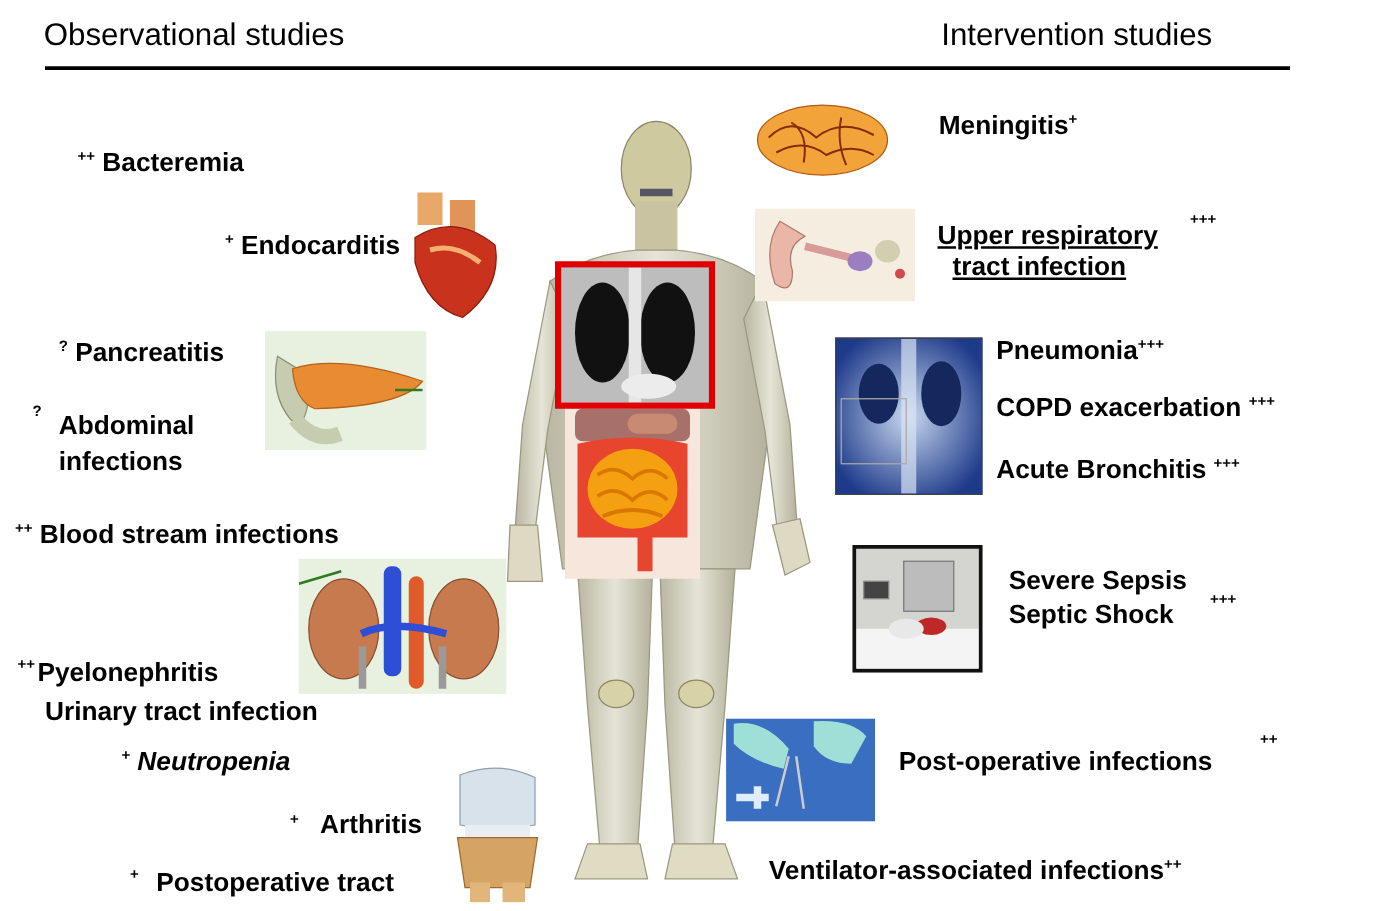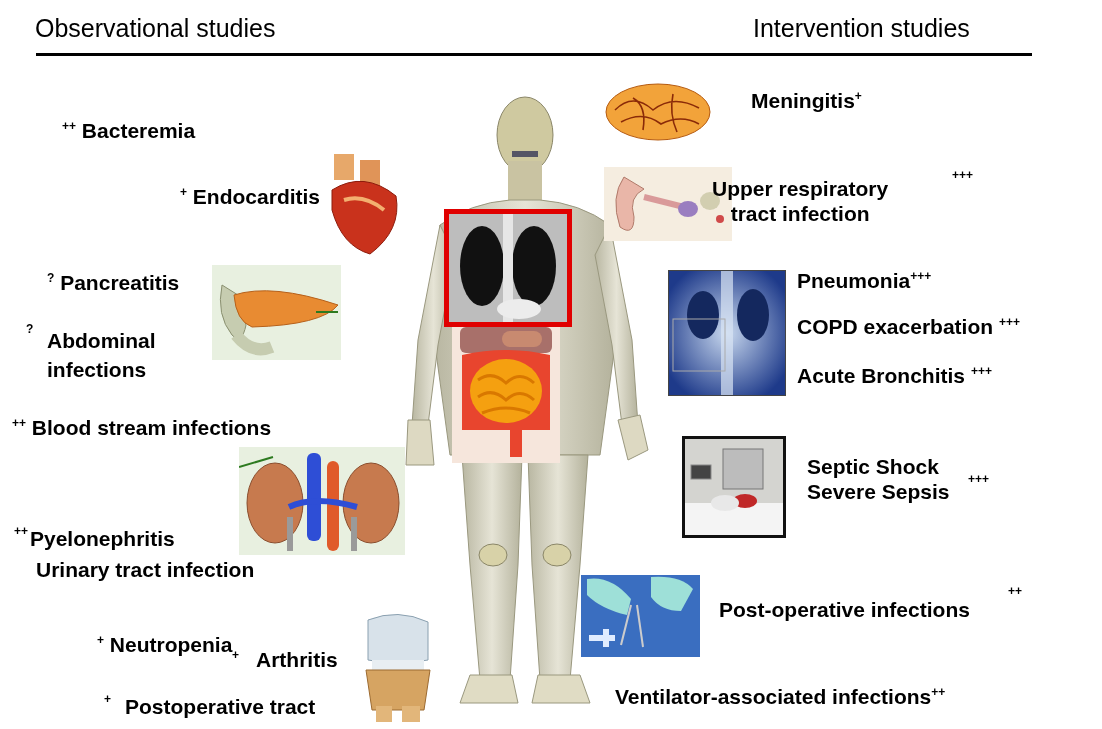--- a/index.html
+++ b/index.html
@@ -196,58 +196,58 @@
   <span class="mk">++</span>
   <span>Blood stream infections</span>
 </div>
 
 <div class="abs mkb" style="left:14px;top:524px;">++</div>
 <div class="abs lbl" style="left:30px;top:526px;">
   <div>Pyelonephritis</div>
   <div style="margin-left:6px;margin-top:6px;">Urinary tract infection</div>
 </div>
 
-<div class="abs lbl" style="left:97px;top:632px;">
+<div class="abs lbl" style="left:97px;top:597px;font-style:italic;">
   <span class="mk">+</span>
   <span>Neutropenia</span>
 </div>
 
 <div class="abs mkb" style="left:232px;top:648px;">+</div>
 <div class="abs lbl" style="left:256px;top:647px;">Arthritis</div>
 
 <div class="abs mkb" style="left:104px;top:692px;">+</div>
 <div class="abs lbl" style="left:125px;top:694px;">Postoperative tract</div>
 
 <div class="abs lbl" style="left:751px;top:88px;text-align:right;">
   <span>Meningitis</span><span class="mk">+</span>
 </div>
 
 <div class="abs mkb" style="left:952px;top:168px;">+++</div>
-<div class="abs lbl" style="left:712px;top:176px;">
+<div class="abs lbl" style="left:750px;top:176px;text-decoration:underline;">
   <div>Upper respiratory</div>
-  <div style="margin-left:0;text-align:center;">tract infection</div>
+  <div style="margin-left:12px;">tract infection</div>
 </div>
 
 <div class="abs lbl" style="left:797px;top:268px;">
   <span>Pneumonia</span><span class="mk">+++</span>
 </div>
 
 <div class="abs lbl" style="left:797px;top:314px;">
   <span>COPD exacerbation</span>
   <span class="mk">+++</span>
 </div>
 
 <div class="abs lbl" style="left:797px;top:363px;">
   <span>Acute Bronchitis</span>
   <span class="mk">+++</span>
 </div>
 
 <div class="abs lbl" style="left:807px;top:452px;">
+  <div>Severe Sepsis</div>
   <div style="margin-top:2px;">Septic Shock</div>
-  <div>Severe Sepsis</div>
 </div>
 <div class="abs mkb" style="left:968px;top:472px;">+++</div>
 
 <div class="abs lbl" style="left:719px;top:597px;">Post-operative infections</div>
 <div class="abs mkb" style="left:1008px;top:584px;">++</div>
 
 <div class="abs lbl" style="left:615px;top:684px;">
   <span>Ventilator-associated infections</span><span class="mk">++</span>
 </div>
 

